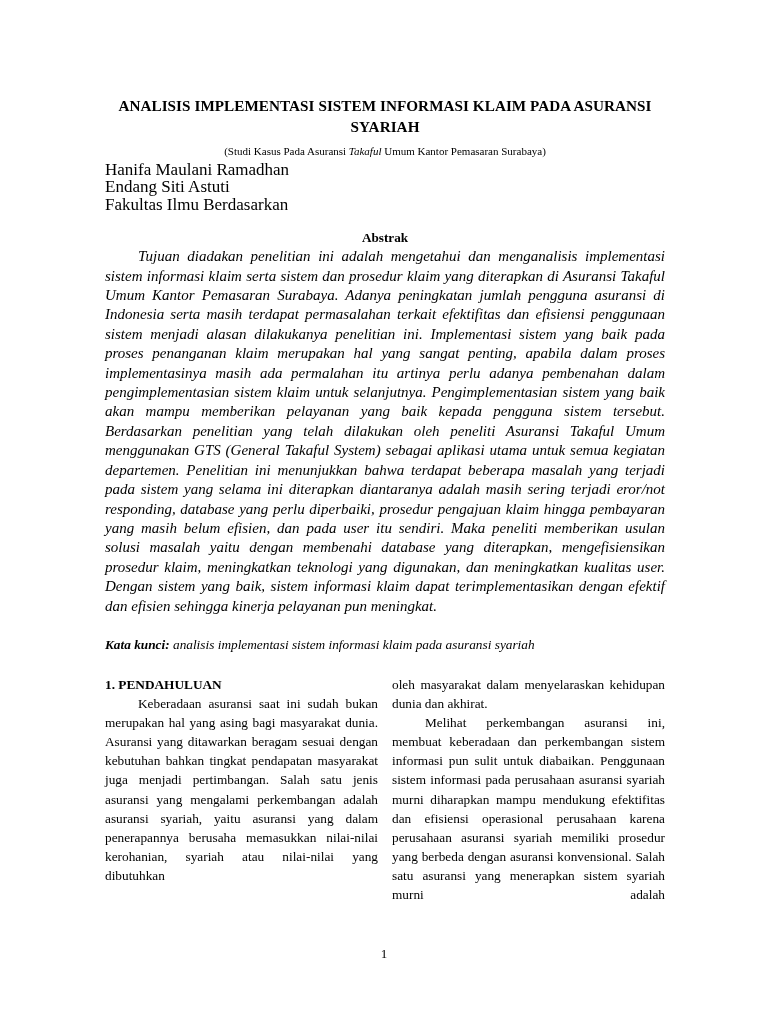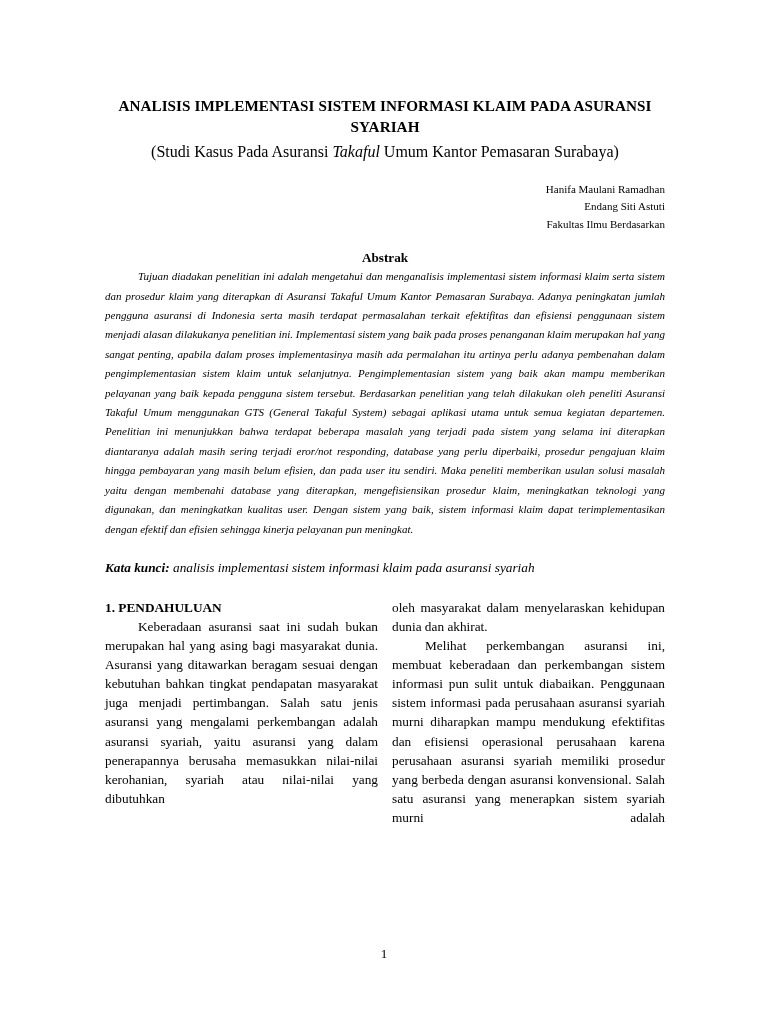--- a/index.html
+++ b/index.html
@@ -29,49 +29,48 @@
     text-align: center;
   }
   .doc-title {
     font-weight: bold;
     font-size: 15.2px;
     line-height: 20.5px;
     letter-spacing: 0.05px;
     margin: 0;
   }
   .doc-subtitle {
-    font-size: 16px;
+    font-size: 11px;
     line-height: 19px;
     margin: 5px 0 0 0;
   }
   .doc-subtitle .it { font-style: italic; }
 
   
   .authors {
-    text-align: right;
-    margin-top: 20px;
-    font-size: 11px;
+    text-align: left;
+    font-size: 17px;
     line-height: 17.4px;
   }
   .authors div { margin: 0; }
 
   
   .abstract-section {
     margin-top: 16px;
   }
   .abstract-heading {
     text-align: center;
     font-weight: bold;
     font-size: 13.2px;
     line-height: 17px;
     margin: 0 0 1px 0;
   }
   .abstract-body {
     font-style: italic;
-    font-size: 11px;
+    font-size: 15px;
     line-height: 19.4px;
     text-align: justify;
     text-indent: 33px;
     margin: 0;
     hyphens: none;
   }
   .keywords {
     font-size: 13.3px;
     line-height: 19px;
     font-style: italic;

